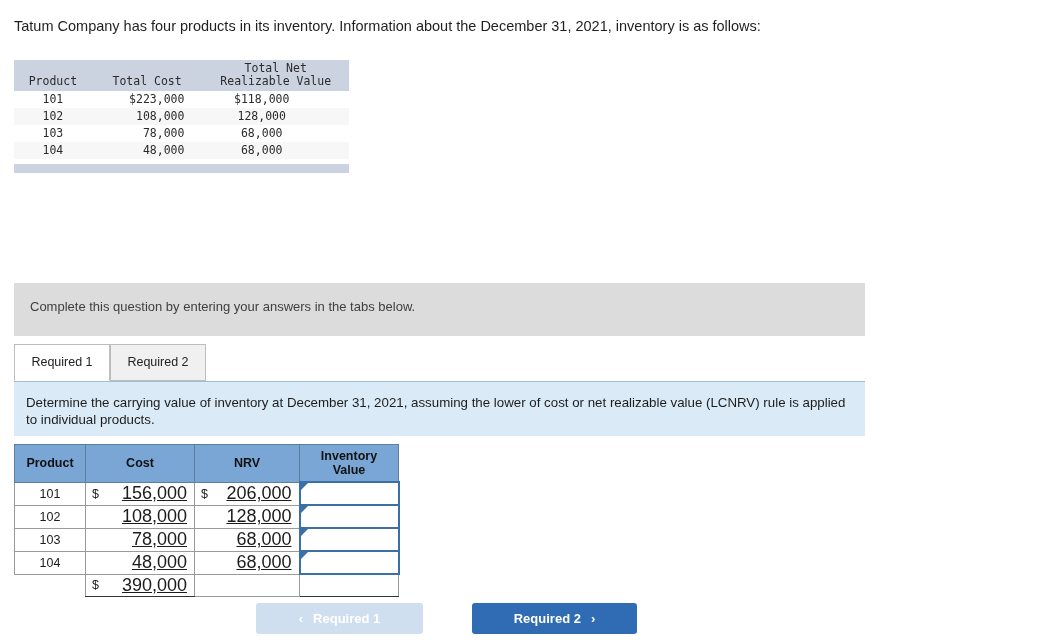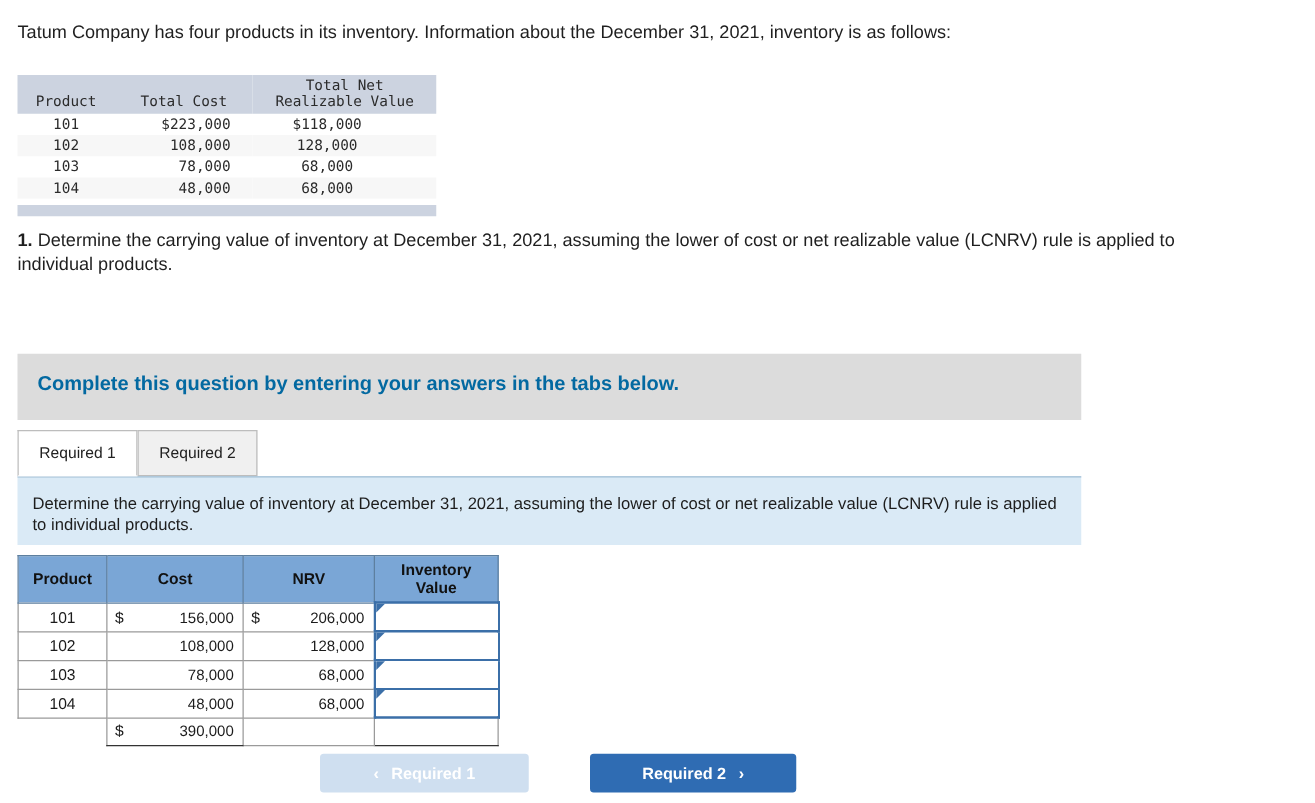--- a/index.html
+++ b/index.html
@@ -91,23 +91,23 @@
     left: 14px;
     top: 283px;
     width: 851px;
     height: 53px;
     background: #dcdcdc;
   }
   .gray-banner .banner-text {
     position: absolute;
     left: 16px;
     top: 16px;
-    font-size: 16px;
-    font-weight: bold;
-    color: #0369a1;
+    font-size: 13px;
+    font-weight: normal;
+    color: #404040;
   }
 
   
   .tabstrip {
     position: absolute;
     left: 14px;
     top: 344px;
     width: 851px;
     height: 38px;
   }
@@ -186,21 +186,21 @@
   }
   .money {
     display: flex;
     align-items: center;
     justify-content: space-between;
     padding: 0 7px 0 6px;
     height: 21px;
     box-sizing: border-box;
   }
   .money .sym { font-size: 12.5px; }
-  .money .num { font-size: 12px; }
+  .money .num { font-size: 18px; text-decoration: underline; }
   .money.nosym { justify-content: flex-end; }
 
   td.inv-cell {
     position: relative;
     border: 2px solid #3b6fa8;
     background: #ffffff;
   }
   td.inv-cell .flag {
     position: absolute;
     left: 0;
@@ -306,21 +306,20 @@
     <tr class="spacer">
       <td colspan="3"></td>
     </tr>
     <tr class="footbar">
       <td colspan="3"></td>
     </tr>
   </tbody>
 </table>
 
 <div class="required-block">
-  <div class="req-line"><span class="req-num">1.</span><span> Determine the carrying value of inventory at December 31, 2021, assuming the lower of cost or net realizable value (LCNRV) rule is applied to individual products.</span></div>
 </div>
 
 <div class="gray-banner">
   <div class="banner-text">Complete this question by entering your answers in the tabs below.</div>
 </div>
 
 <div class="tabstrip">
   <div class="tab tab-1 active">Required 1</div>
   <div class="tab tab-2">Required 2</div>
 </div>

